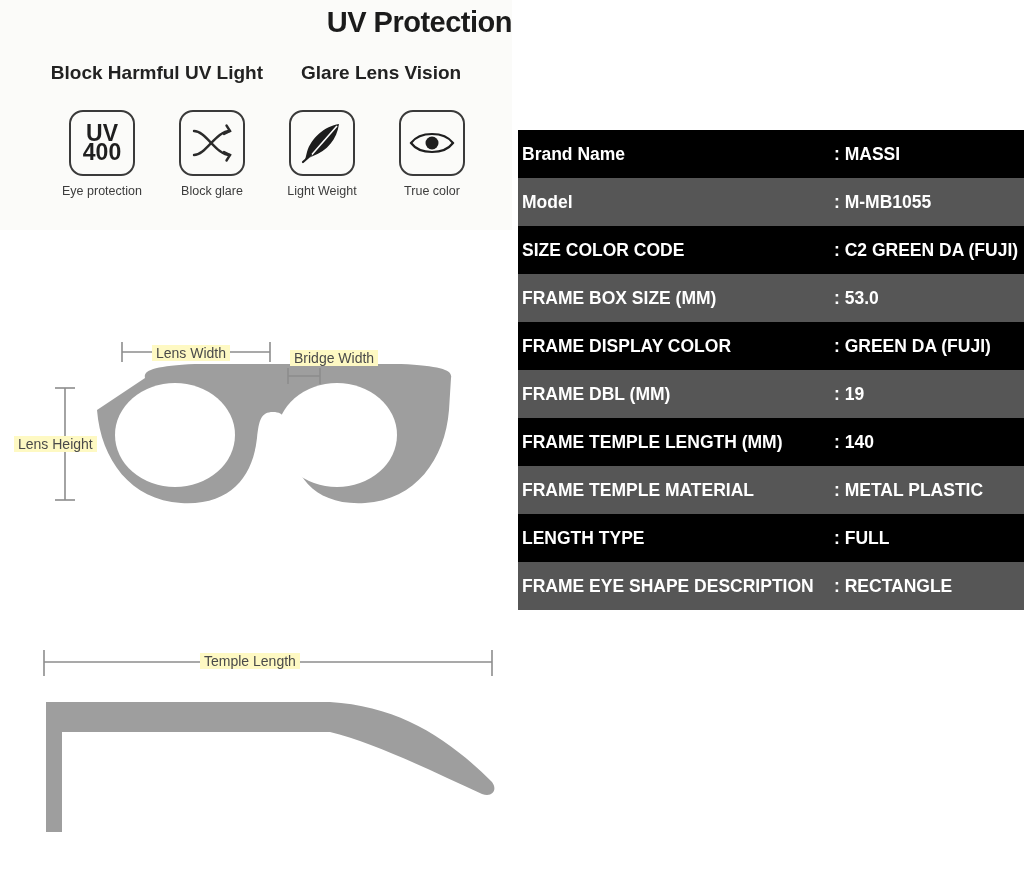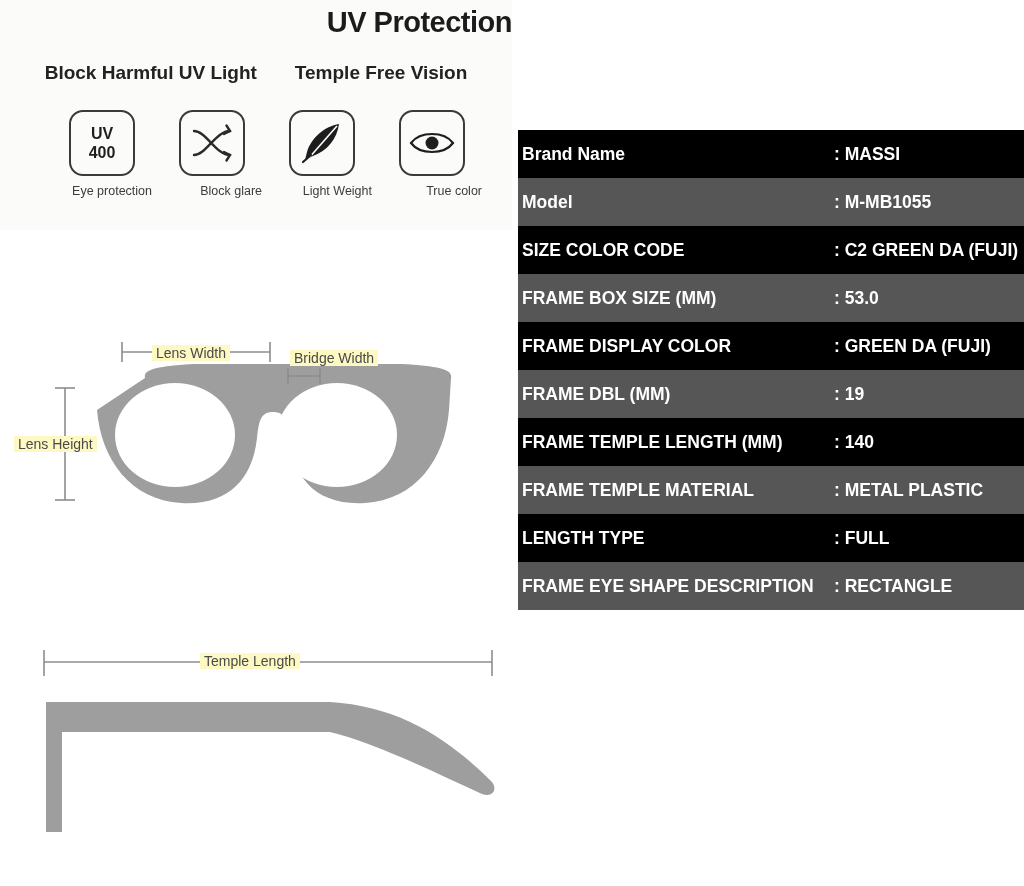--- a/index.html
+++ b/index.html
@@ -79,24 +79,23 @@
     box-sizing: border-box;
     display: flex;
     align-items: center;
     justify-content: center;
     background: #fbfbf9;
   }
   .uv-caption {
     margin-top: 8px;
     font-size: 12.5px;
     color: #3c3c3c;
-    text-align: right;
   }
   .uv400-text {
-    font-size: 16px;
+    font-size: 23px;
     font-weight: 600;
     line-height: 19px;
     color: #1f1f1f;
     text-align: center;
   }
 
   
   #glasses-diagram {
     position: absolute;
     left: 0;
@@ -147,21 +146,21 @@
 </head>
 <body>
 
 <div id="left-panel">
 
   <div id="uv-block">
     <div id="uv-title">UV Protection</div>
 
     <div id="uv-subtitles">
       <span>Block Harmful UV Light</span>
-      <span>Temple Free Vision</span>
+      <span>Glare Lens Vision</span>
     </div>
 
     <div id="uv-icons">
 
       <div class="uv-item">
         <div class="uv-icon-box">
           <div class="uv400-text">
             <div>UV</div>
             <div>400</div>
           </div>

